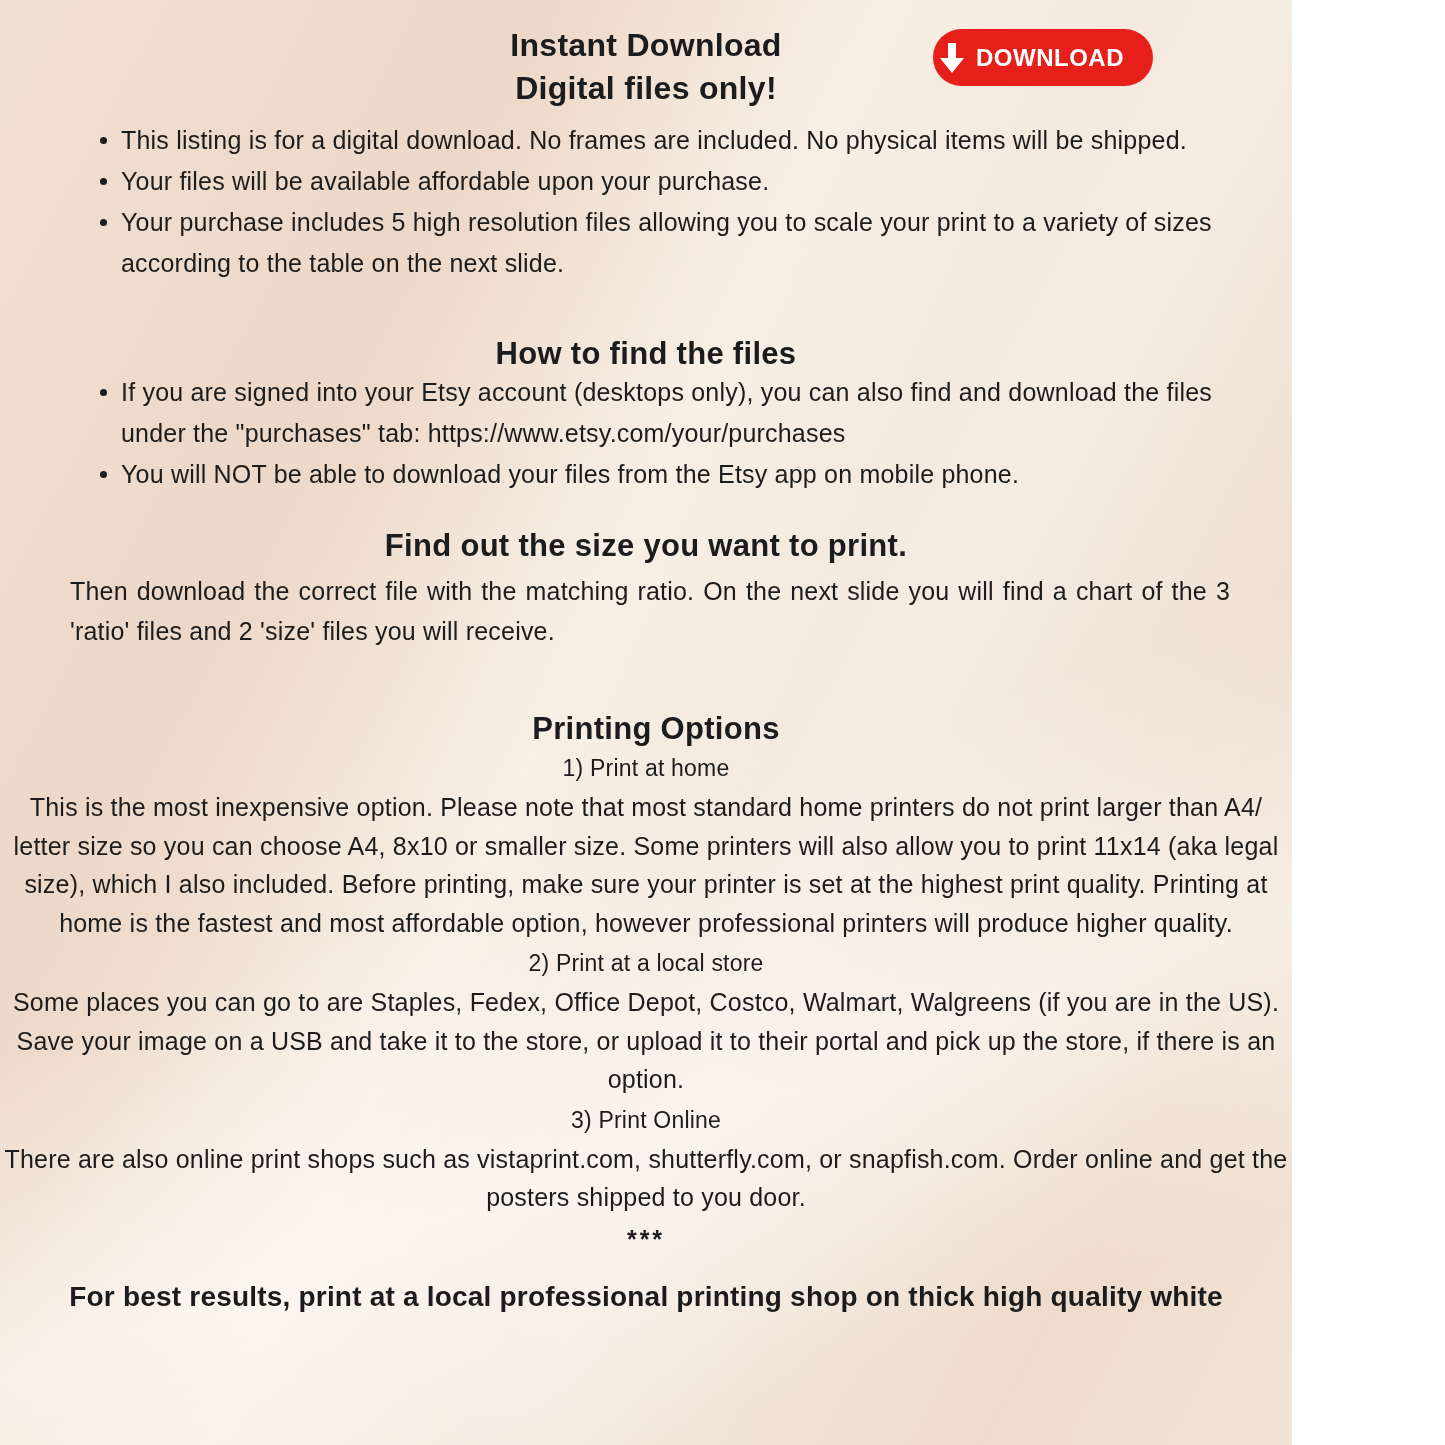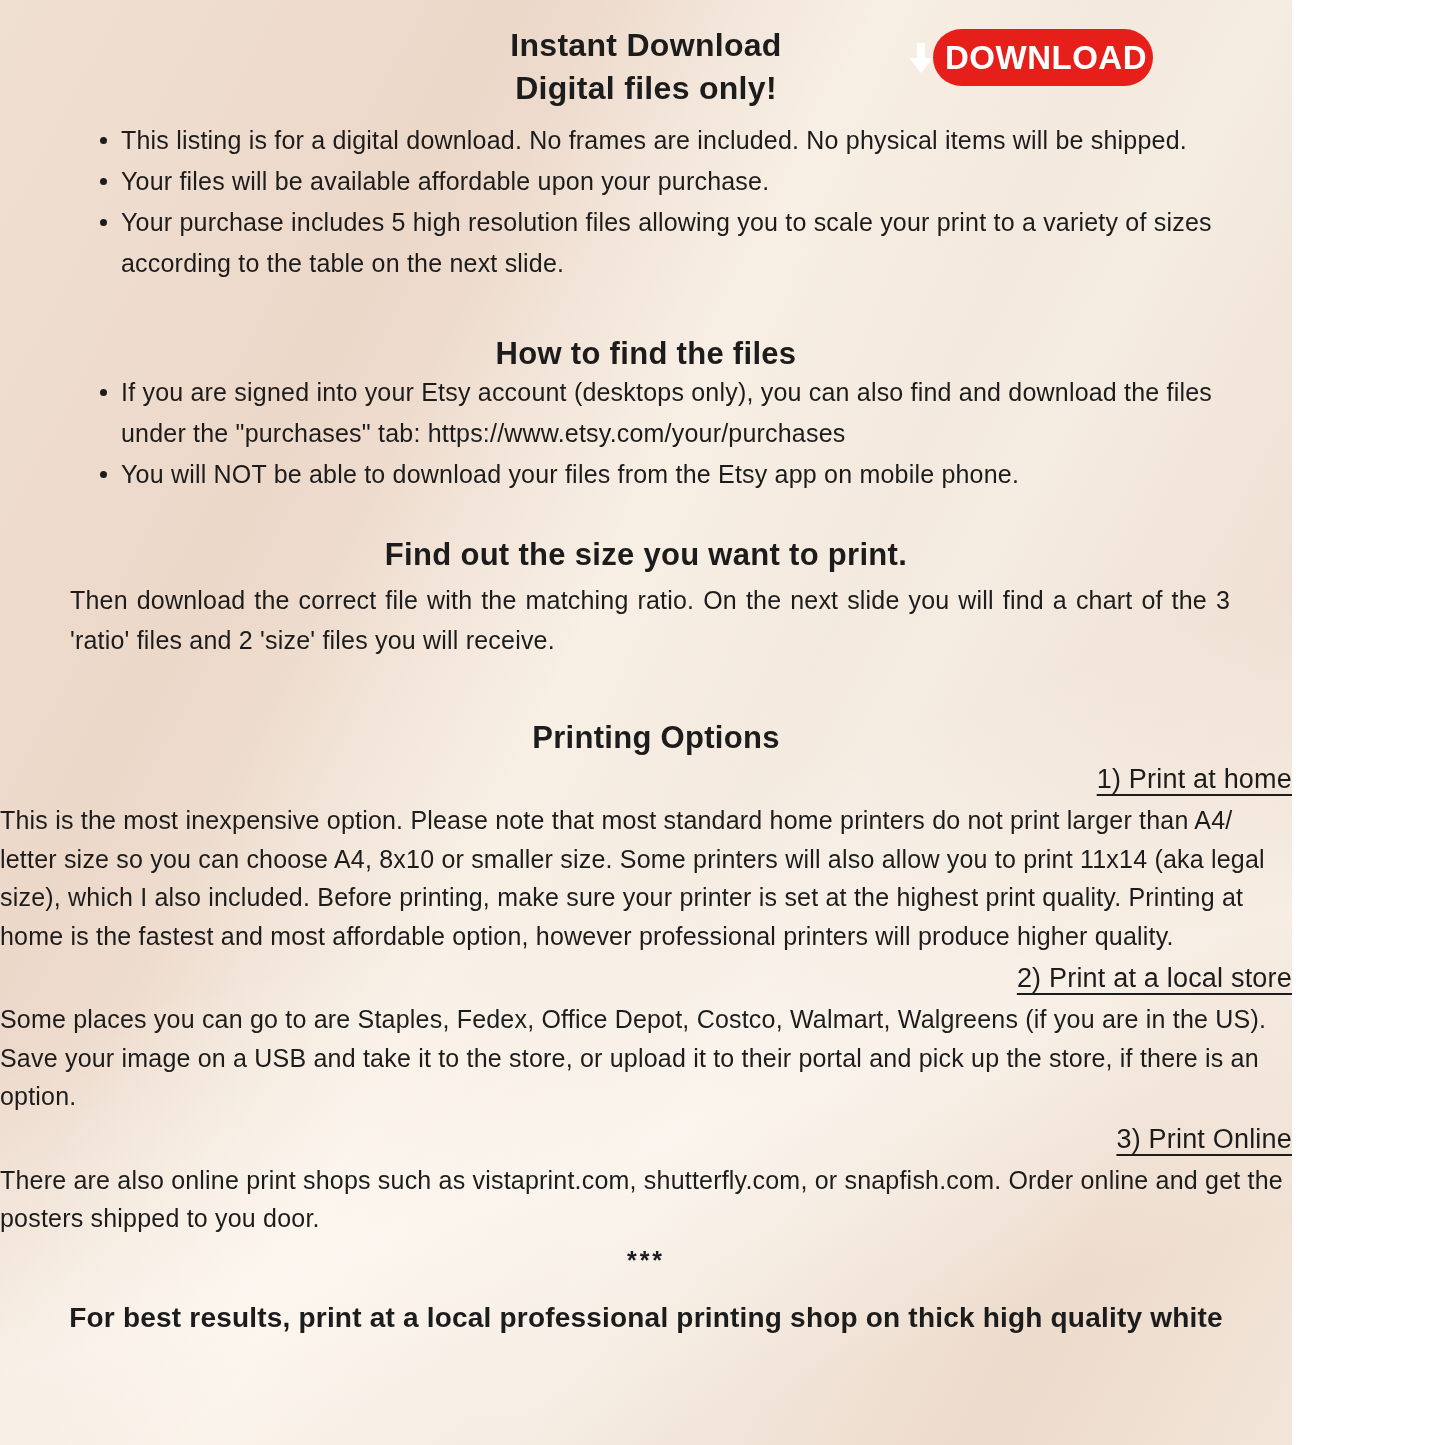--- a/index.html
+++ b/index.html
@@ -15,50 +15,50 @@
       linear-gradient(115deg, rgba(255,255,255,0) 30%, rgba(255,250,243,.5) 45%, rgba(255,250,243,0) 58%),
       linear-gradient(118deg,#f0e0d2 0%, #ecd8c9 25%, #f1e4d7 45%, #f5ece2 62%, #eddbcc 85%, #f2e5d8 100%);
     overflow:hidden;
   }
   .hdr{position:relative;height:96px;}
   .titles{text-align:center;font-weight:700;font-size:32px;line-height:43px;letter-spacing:.3px;}
   .dl-btn{
     position:absolute;left:933px;top:5px;
     width:220px;height:57px;
     background:#e71f1a;border-radius:29px;border:none;
-    display:flex;align-items:center;justify-content:flex-end;gap:11px;
+    display:flex;align-items:center;justify-content:flex-start;gap:11px;
     color:#ffffff;font-family:"Liberation Sans",sans-serif;
-    font-weight:700;font-size:33px;letter-spacing:.5px;
+    font-weight:700;font-size:24px;letter-spacing:.5px;
     cursor:pointer;
   }
   .dl-icon{display:flex;align-items:center;}
   ul.bullets{list-style:none;margin:0;padding:0 56px 0 100px;}
   ul.bullets li{display:flex;gap:14px;font-size:25px;line-height:41px;letter-spacing:.2px;}
   ul.bullets .dot{flex:0 0 auto;width:7px;height:7px;border-radius:50%;background:#1c1c1c;margin-top:17px;}
   ul.bullets .btxt{max-width:1264px;}
   .h2{margin:0;text-align:center;font-weight:700;font-size:31px;letter-spacing:.3px;}
   .mt-intro{margin-top:9px;}
   .mt-s1{margin-top:52px;}
   .mt-list{margin-top:9px;}
-  .mt-s2{margin-top:42px;}
+  .mt-s2{margin-top:33px;}
   .para-justify{
     margin:7px 62px 0 70px;
     font-size:25px;line-height:40px;letter-spacing:.2px;
     text-align:justify;text-align-last:left;
   }
   .mt-s3{margin-top:60px;padding-left:20px;}
   .h3{
-    margin:8px auto 0;text-align:right;
-    font-size:27px;font-weight:400;letter-spacing:.2px;
-    text-decoration:underline;text-decoration-thickness:2px;text-underline-offset:6px;
+    margin:8px auto 0;text-align:center;
+    font-size:23px;font-weight:400;letter-spacing:.2px;
+    text-decoration-thickness:2px;text-underline-offset:6px;
   }
   .para-center{
     margin:6px auto 0;max-width:1310px;
     font-size:25px;line-height:38.5px;letter-spacing:.2px;
-    text-align:left;
+    text-align:center;
   }
   .stars{margin:8px auto 0;text-align:center;font-size:25px;font-weight:700;letter-spacing:3px;}
   .footer{
     margin:22px auto 0;text-align:center;
     font-weight:700;font-size:28px;line-height:41px;letter-spacing:.2px;
   }
 </style>
 </head>
 <body>
 

